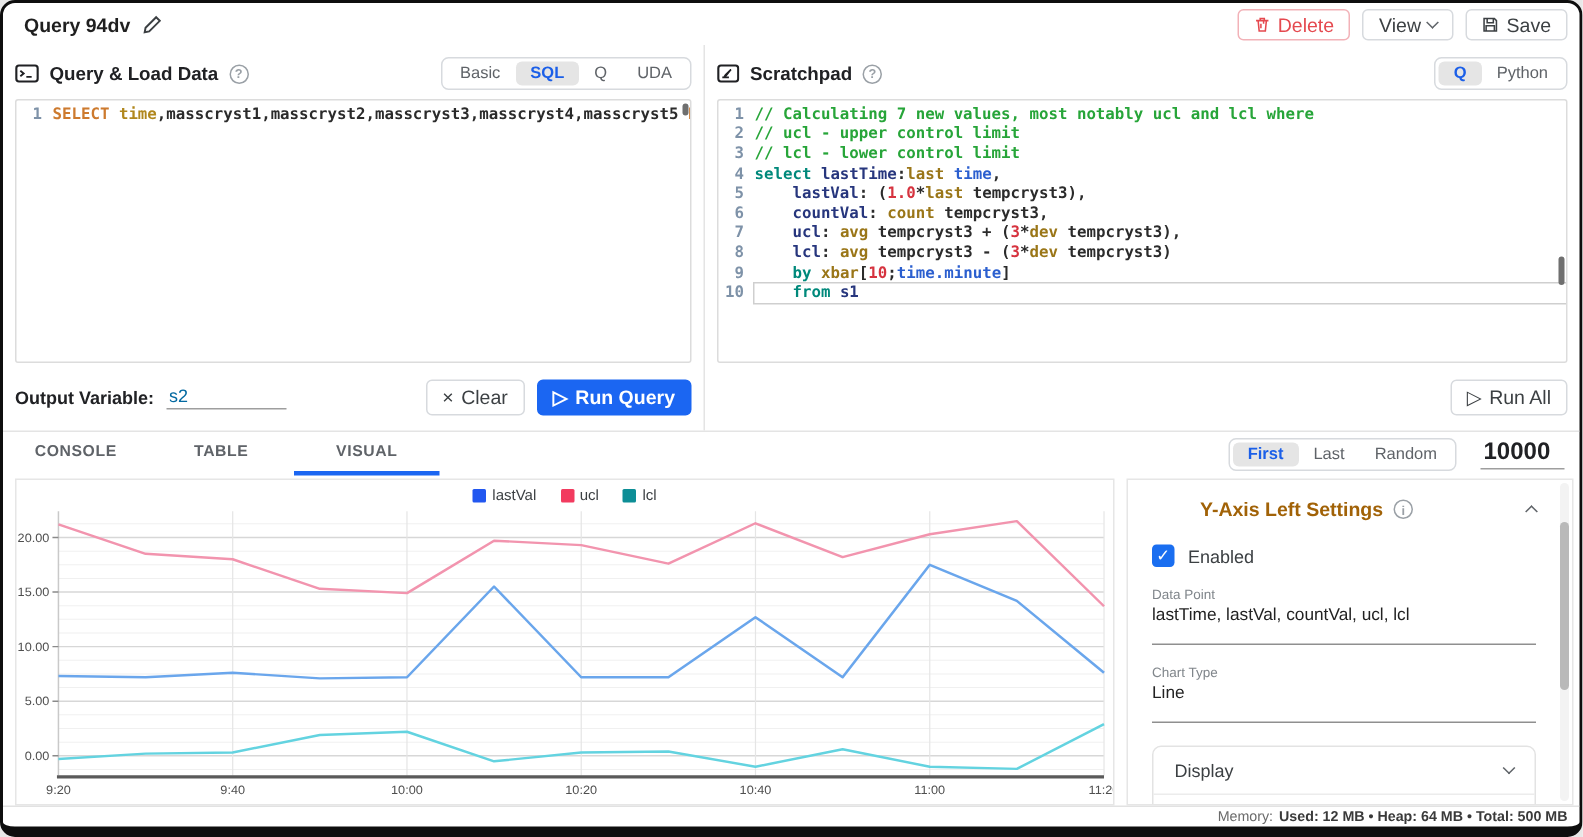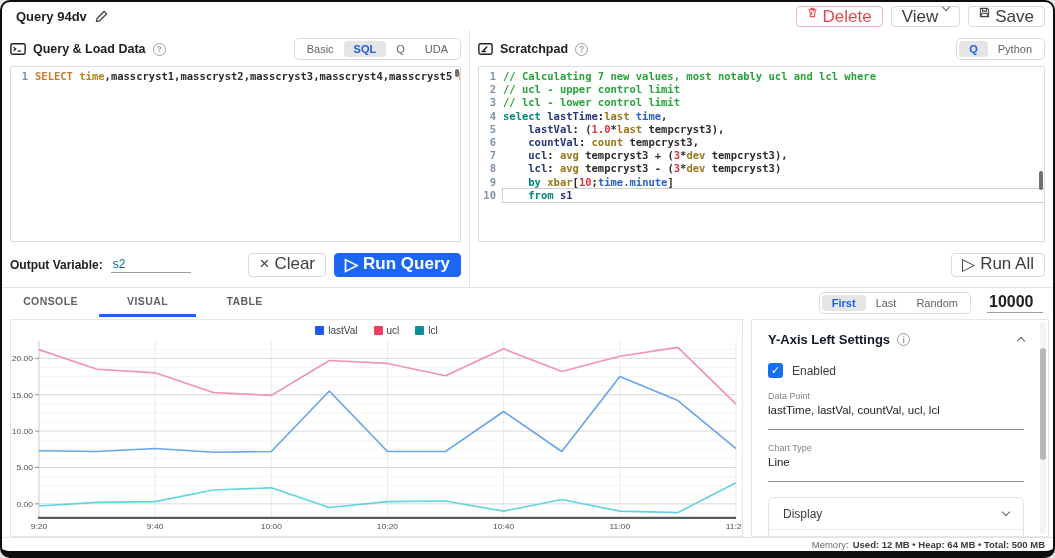--- a/index.html
+++ b/index.html
@@ -7,22 +7,22 @@
   .window{
     width:1055px; height:558px; background:#ffffff; position:relative;
     border:2px solid #0e0e0e; border-bottom-width:7px; border-radius:10px;
     overflow:hidden; display:flex; flex-direction:column;
   }
   
   .app-header{ height:28px; flex:none; display:flex; align-items:center; padding:0 8px 0 14px; }
   .app-title{ font-size:13px; font-weight:bold; color:#1f1f1f; }
   .title-edit{ margin-left:8px; display:inline-flex; cursor:pointer; }
   .header-spacer{ flex:1; }
-  .btn{ display:inline-flex; align-items:flex-start; gap:5px; border:1px solid #d7dade; border-radius:4px;
-        background:#fff; height:21px; padding:0 10px; font-size:17px; color:#3c4043; cursor:pointer; white-space:nowrap; }
+  .btn{ display:inline-flex; align-items:center; gap:5px; border:1px solid #d7dade; border-radius:4px;
+        background:#fff; height:21px; padding:0 10px; font-size:13px; color:#3c4043; cursor:pointer; white-space:nowrap; }
   .btn + .btn{ margin-left:8px; }
   .btn.danger{ border-color:#f2b2b8; color:#e5494f; }
   .chev{ display:inline-block; width:6px; height:6px; border-right:1.5px solid #5f6368; border-bottom:1.5px solid #5f6368;
          transform:rotate(45deg); margin-top:-3px; }
   .chev.up{ transform:rotate(-135deg); margin-top:3px; }
   
   .main-row{ height:257px; flex:none; display:flex; }
   .pane{ padding:6px 8px 0 8px; display:flex; flex-direction:column; }
   .pane.left{ width:468px; flex:none; border-right:1px solid #e4e4e4; }
   .pane.right{ flex:1; min-width:0; }
@@ -64,21 +64,21 @@
                 color:#202124; outline:none; padding:1px 2px; font-family:"Liberation Sans",sans-serif; }
   
   .bottom-row{ flex:1; display:flex; min-height:0; padding:2px 4px 0 8px; gap:8px; }
   .chart-card{ flex:1; min-width:0; border:1px solid #e6e6e6; display:flex; flex-direction:column; padding-top:3px; }
   .legend{ height:15px; flex:none; display:flex; justify-content:center; gap:16px; align-items:center; }
   .legend-item{ display:flex; align-items:center; gap:4px; font-size:10px; color:#3c4043; }
   .legend-swatch{ width:9px; height:9px; border-radius:1px; }
   .chart-card svg{ flex:1; width:100%; }
   .settings-card{ width:298px; flex:none; border:1px solid #e6e6e6; position:relative; padding:12px 24px 0 16px; overflow:hidden; }
   .settings-title-row{ display:flex; align-items:center; gap:7px; }
-  .settings-title{ font-size:13px; font-weight:bold; color:#0f172a; }
+  .settings-title{ font-size:13px; font-weight:bold; color:#a16207;margin-left:32px; }
   .settings-title-row .chev{ margin-left:auto; }
   .enabled-row{ margin-top:16px; display:flex; align-items:center; gap:9px; }
   .checkbox{ width:15px; height:15px; background:#1a6ef0; border-radius:3px; color:#fff; font-size:11px;
              display:flex; align-items:center; justify-content:center; cursor:pointer; }
   .enabled-label{ font-size:12px; color:#3c4043; }
   .field{ margin-top:13px; border-bottom:1px solid #8f8f8f; padding-bottom:13px; }
   .field-label{ font-size:9px; color:#80868b; }
   .field-value{ font-size:11.5px; color:#222; margin-top:3px; }
   .accordion{ margin-top:15px; border:1px solid #e3e3e3; border-radius:6px; }
   .acc-row{ height:31px; display:flex; align-items:center; padding:0 14px; font-size:12px; color:#3c4043; cursor:pointer; }
@@ -232,22 +232,22 @@
           <span>▷</span>
           <span>Run All</span>
         </button>
       </div>
     </div>
   </div>
 
   <div class="results-bar">
     <div id="result-tabs" style="display:flex">
         <div class="rtab">CONSOLE</div>
+        <div class="rtab">TABLE</div>
         <div class="rtab active">VISUAL</div>
-        <div class="rtab">TABLE</div>
       </div>
     <div class="results-right">
       <div class="seg" id="sample-tabs">
           <span class="seg-item active">First</span>
           <span class="seg-item">Last</span>
           <span class="seg-item">Random</span>
         </div>
       <input class="limit-input" value="10000" style="">
     </div>
   </div>

